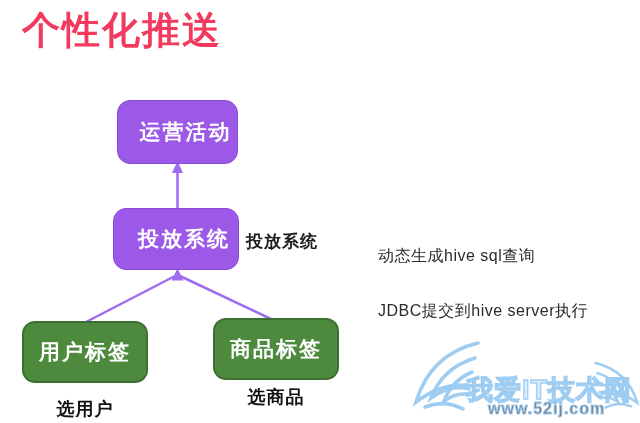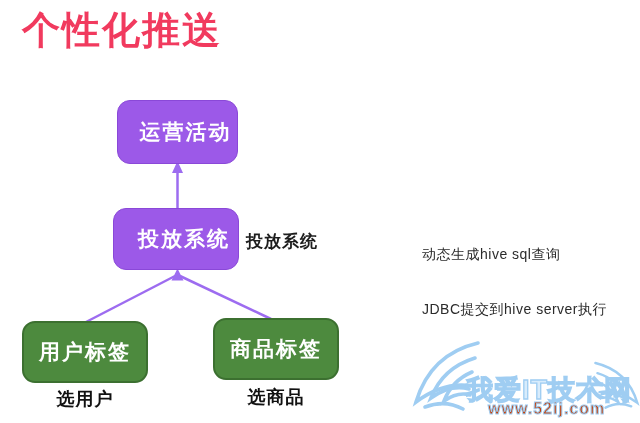--- a/index.html
+++ b/index.html
@@ -37,41 +37,41 @@
   #node-user{left:22px;top:321px;width:126px;height:62px;}
   #node-product{left:213px;top:318px;width:126px;height:62px;}
   .side-label{
     position:absolute;left:246px;top:230px;font-size:17px;font-weight:600;
     color:#1d1d1d;letter-spacing:1px;
   }
   .below-label{
     position:absolute;width:126px;text-align:center;
     font-size:18px;font-weight:600;color:#111111;letter-spacing:1px;
   }
-  #label-select-user{left:22px;top:387px;text-align:center;}
+  #label-select-user{left:22px;top:397px;text-align:center;}
   #label-select-product{left:213px;top:385px;}
   .note{
-    position:absolute;font-size:14px;color:var(--body-text);
-    letter-spacing:0.5px;white-space:nowrap;margin-left:44px;
+    position:absolute;font-size:16px;color:var(--body-text);
+    letter-spacing:0.5px;white-space:nowrap;
   }
   #note-hive{left:378px;top:246px;}
   #note-jdbc{left:378px;top:301px;}
   .watermark{position:absolute;left:412px;top:336px;width:228px;height:86px;}
   .wing{position:absolute;}
   .wing.left{left:0;top:2px;width:74px;height:78px;}
   .wing.right{right:0;top:18px;width:50px;height:64px;transform:scaleX(-1);}
   .wm-name{
     position:absolute;left:54px;top:36px;white-space:nowrap;
     font-size:27px;font-weight:bold;letter-spacing:1px;
     color:#d8ecfc;-webkit-text-stroke:1.3px var(--watermark-blue);
   }
   .wm-url{
     position:absolute;left:76px;top:64px;white-space:nowrap;
     font-size:16px;font-weight:bold;letter-spacing:1px;
-    color:#c2410c;-webkit-text-stroke:1px var(--watermark-blue);
+    color:#737373;-webkit-text-stroke:1px var(--watermark-blue);
   }
 </style>
 </head>
 <body>
 
 <div class="stage">
 
   <h1 class="title">个性化推送</h1>
 
   <svg class="connectors" viewBox="0 0 640 423" xmlns="http://www.w3.org/2000/svg" aria-hidden="true">

